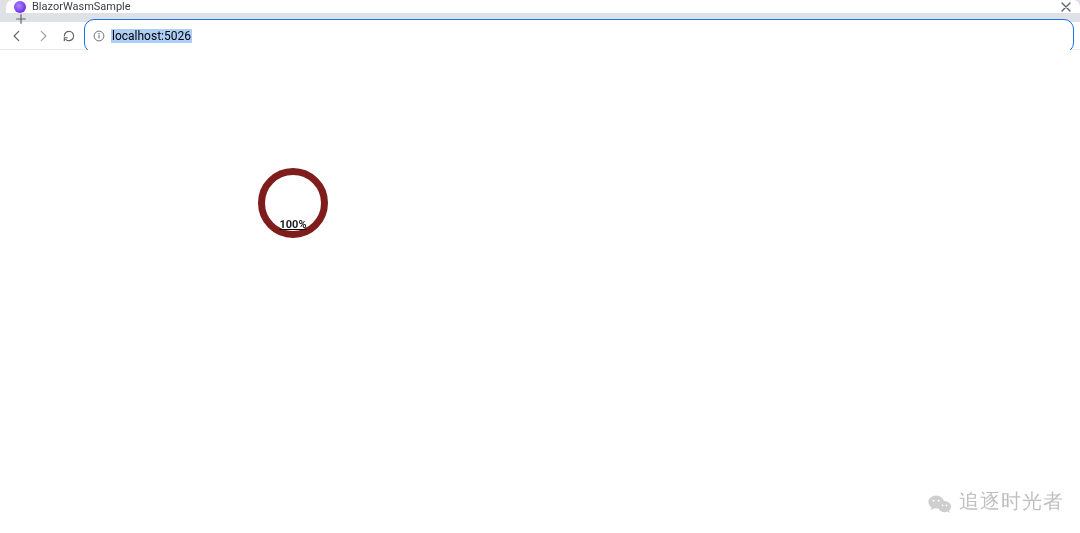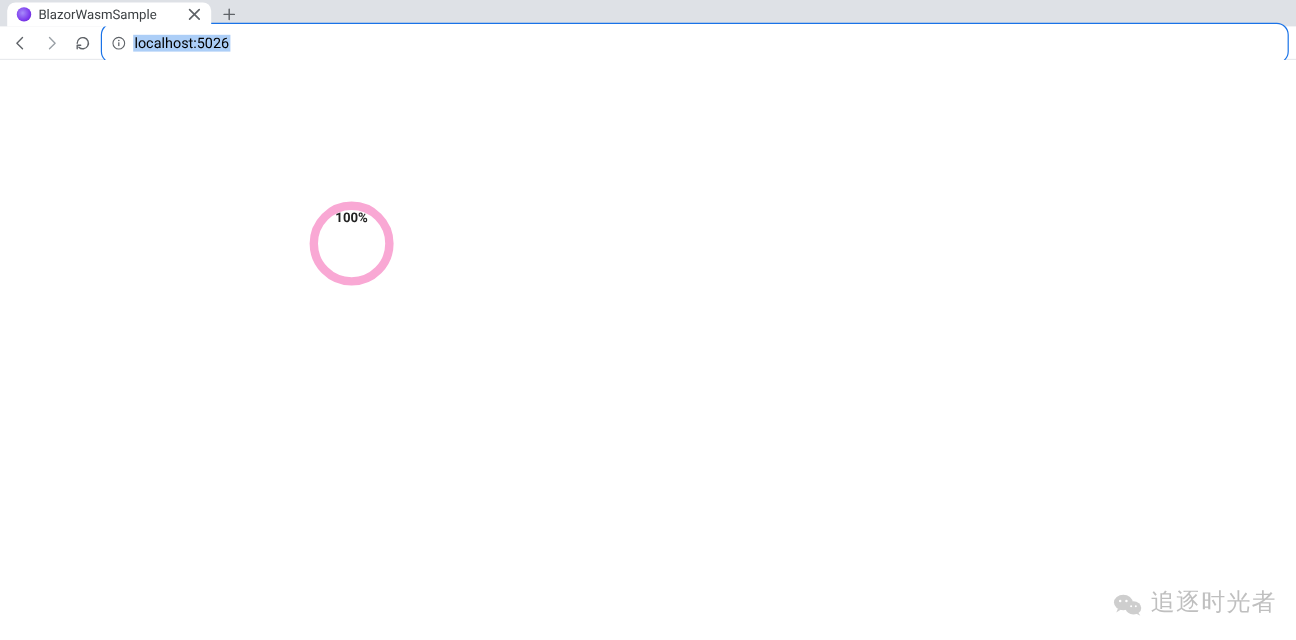--- a/index.html
+++ b/index.html
@@ -11,23 +11,23 @@
       overflow: hidden;
       position: relative;
     }
     .browser-chrome {
       width: 100%;
       background: #dfe1e5;
     }
     .tab-bar {
       height: 22px;
       display: flex;
-      align-items: flex-end;
       padding-left: 6px;
       background: #dee1e6;
+      flex-direction: column;
     }
     .tab {
       background: #fff;
       height: 20px;
       min-width: 170px;
       border-top-left-radius: 7px;
       border-top-right-radius: 7px;
       display: flex;
       align-items: center;
       padding: 0 8px;
@@ -125,25 +125,26 @@
       width: 100%;
       height: calc(533px - 50px);
       background: #fff;
     }
     .loader-ring {
       position: absolute;
       left: 258px;
       top: 118px;
       width: 70px;
       height: 70px;
-      border: 7px solid #f9a8d4;
+      border: 7px solid #7f1d1d;
       border-radius: 50%;
       display: flex;
-      align-items: flex-start;
-      justify-content: center;
+      align-items: flex-end;
+      justify-content: center;
+      text-decoration: underline;
     }
     .loader-text {
       font-size: 11px;
       font-weight: 700;
       color: #222;
     }
     .watermark {
       position: absolute;
       right: 16px;
       bottom: 18px;

